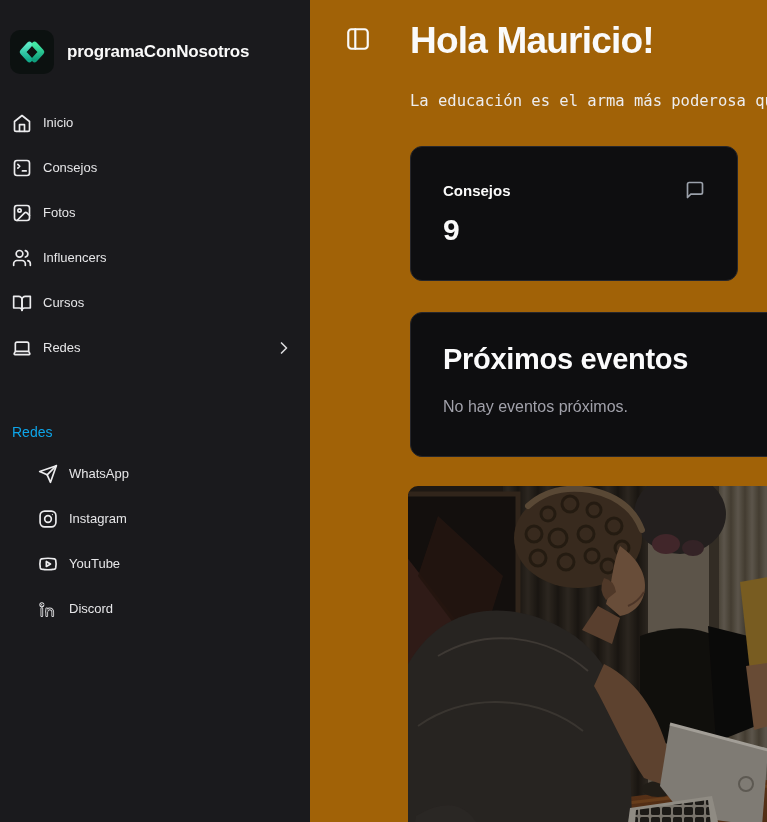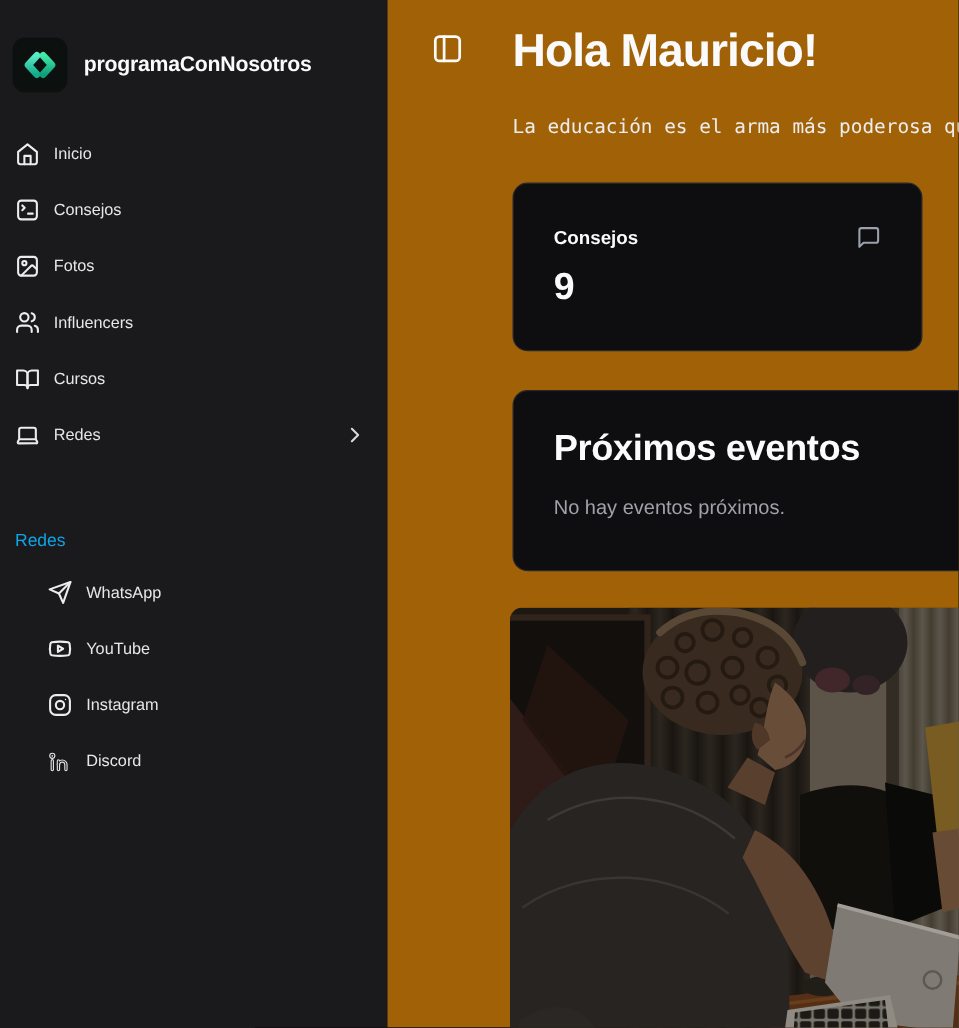--- a/index.html
+++ b/index.html
@@ -150,35 +150,35 @@
           <svg viewBox="0 0 24 24" fill="none" stroke="currentColor" stroke-width="2" stroke-linecap="round" stroke-linejoin="round">
             <path d="M22 2 11 13"></path>
               <path d="M22 2 15 22l-4-9-9-4z"></path>
           </svg>
         </span>
         <span>WhatsApp</span>
       </li>
       <li class="nav-item">
         <span class="icon">
           <svg viewBox="0 0 24 24" fill="none" stroke="currentColor" stroke-width="2" stroke-linecap="round" stroke-linejoin="round">
-            <path d="M2.8 16.8a23 23 0 0 1 0-9.6A2 2 0 0 1 4.2 5.8a47 47 0 0 1 15.6 0 2 2 0 0 1 1.4 1.4 23 23 0 0 1 0 9.6 2 2 0 0 1-1.4 1.4 47 47 0 0 1-15.6 0 2 2 0 0 1-1.4-1.4Z"></path>
-            <path d="m10 15 5-3-5-3z"></path>
-          </svg>
-        </span>
-        <span>YouTube</span>
-      </li>
-      <li class="nav-item">
-        <span class="icon">
-          <svg viewBox="0 0 24 24" fill="none" stroke="currentColor" stroke-width="2" stroke-linecap="round" stroke-linejoin="round">
             <rect x="2.5" y="2.5" width="19" height="19" rx="5.5"></rect>
               <circle cx="12" cy="12" r="4"></circle>
             <circle cx="17.3" cy="6.7" r="0.7" fill="currentColor" stroke="none"></circle>
           </svg>
         </span>
         <span>Instagram</span>
+      </li>
+      <li class="nav-item">
+        <span class="icon">
+          <svg viewBox="0 0 24 24" fill="none" stroke="currentColor" stroke-width="2" stroke-linecap="round" stroke-linejoin="round">
+            <path d="M2.8 16.8a23 23 0 0 1 0-9.6A2 2 0 0 1 4.2 5.8a47 47 0 0 1 15.6 0 2 2 0 0 1 1.4 1.4 23 23 0 0 1 0 9.6 2 2 0 0 1-1.4 1.4 47 47 0 0 1-15.6 0 2 2 0 0 1-1.4-1.4Z"></path>
+            <path d="m10 15 5-3-5-3z"></path>
+          </svg>
+        </span>
+        <span>YouTube</span>
       </li>
       <li class="nav-item">
         <span class="icon">
           <svg viewBox="0 0 24 24" fill="none" stroke-linecap="round" stroke-linejoin="round">
             <g stroke="#e6e6e8" stroke-width="3.2">
               <path d="M4.6 11.5V20"></path>
                 <circle cx="4.6" cy="6.8" r="1.4"></circle>
               <path d="M10.5 20v-8.3"></path>
                 <path d="M10.5 15.4a3.6 3.6 0 0 1 7.2 0V20"></path>
             </g>

